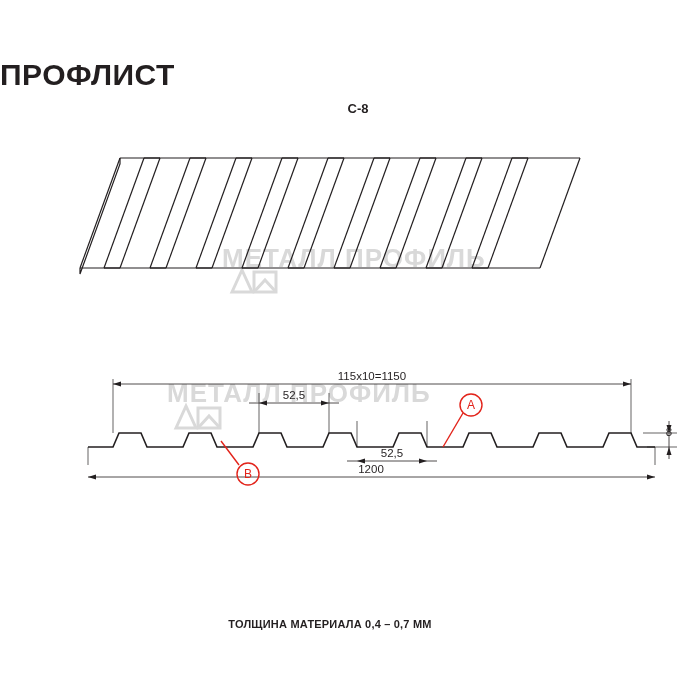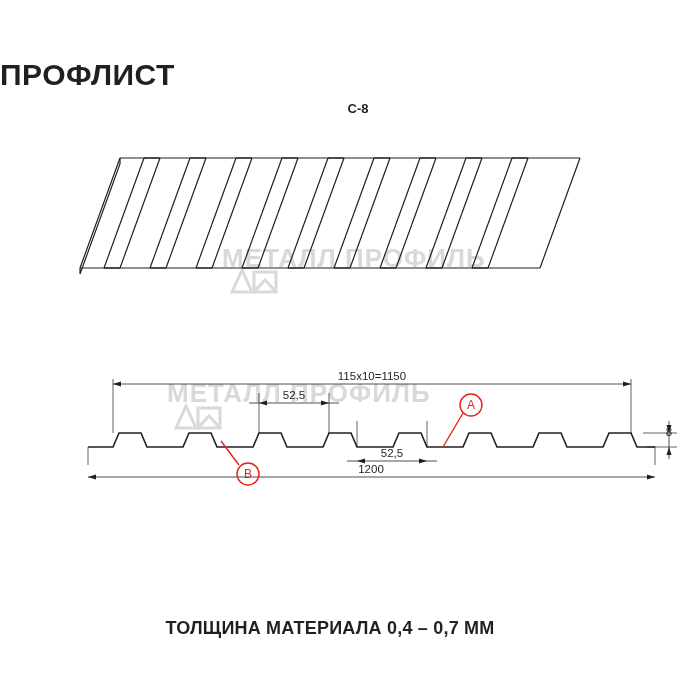--- a/index.html
+++ b/index.html
@@ -54,21 +54,21 @@
     left: 43px;
     width: 640px;
     height: 140px;
   }
   .footer {
     position: absolute;
     top: 618px;
     left: 0;
     width: 660px;
     text-align: center;
-    font-size: 18px;
+    font-size: 11px;
     font-weight: bold;
     letter-spacing: 0.2px;
     color: #231f20;
   }
   
   .wm {
     position: absolute;
     font-family: "Liberation Sans", sans-serif;
     font-weight: bold;
     color: #d9d9d9;

